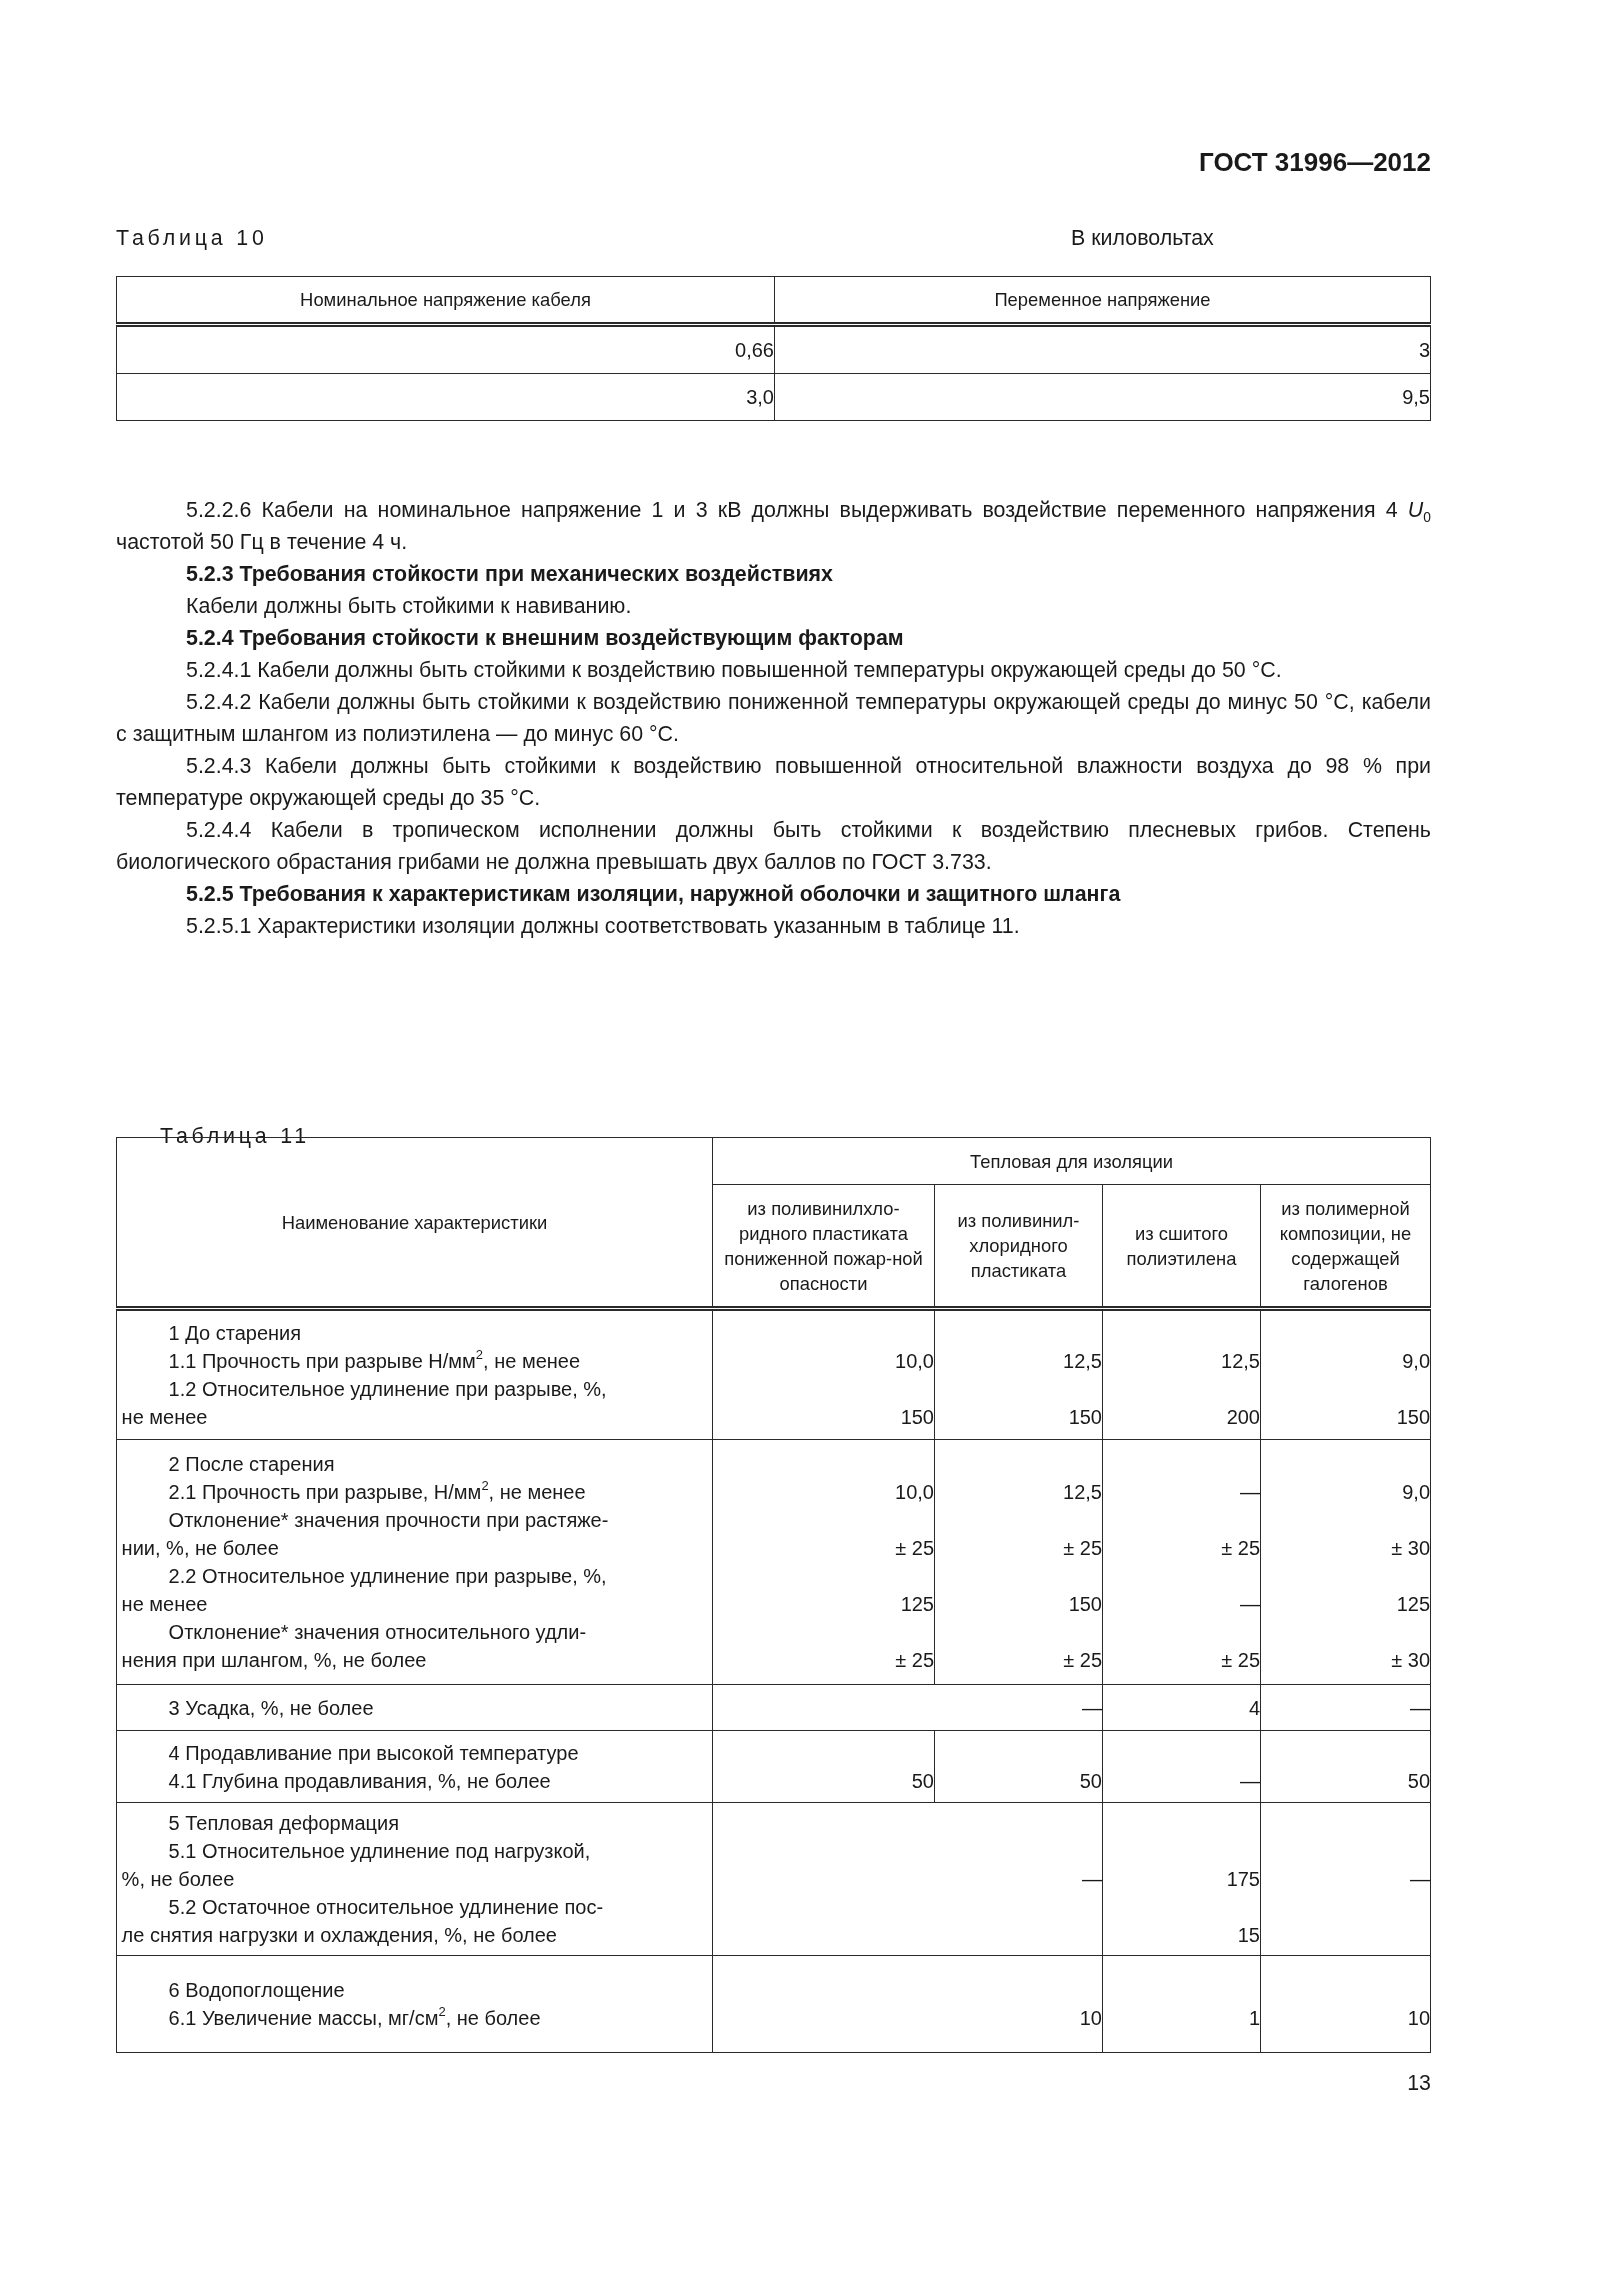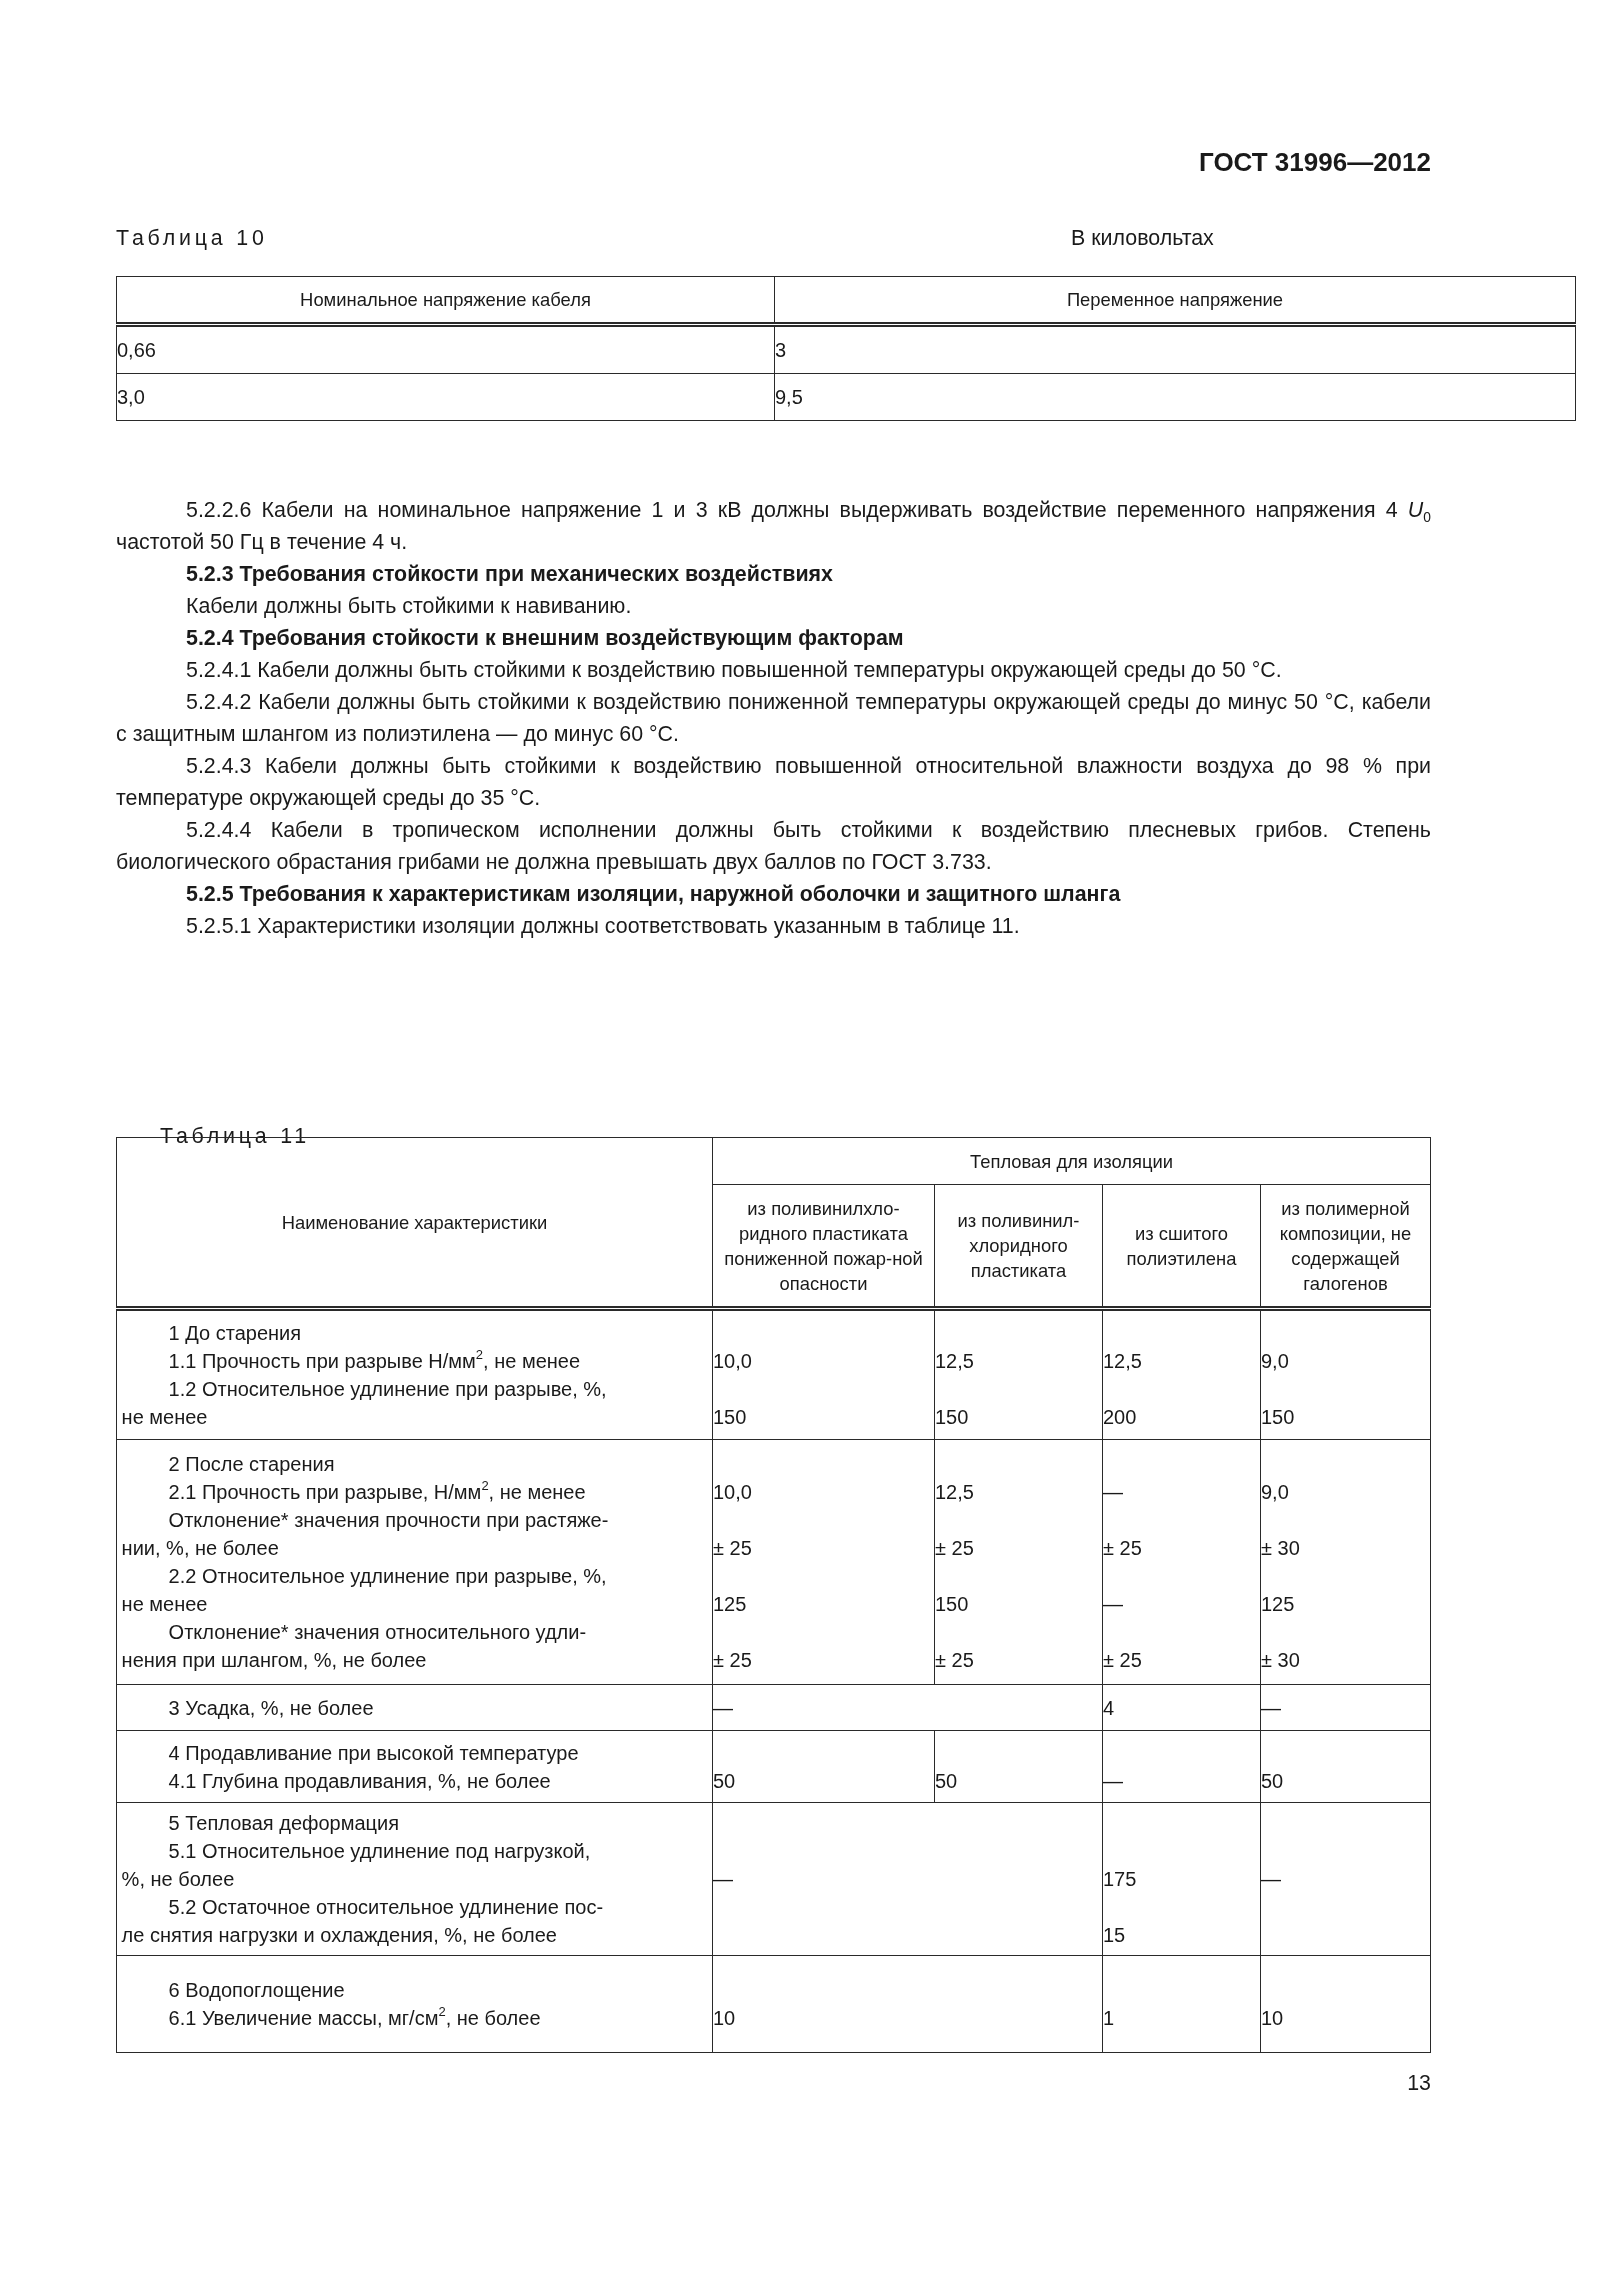--- a/index.html
+++ b/index.html
@@ -5,22 +5,22 @@
   html, body { margin: 0; padding: 0; background: #ffffff; }
   body { width: 1623px; height: 2295px; position: relative; overflow: hidden;
          font-family: "Liberation Sans", sans-serif; color: #1a1a1a; }
   .abs { position: absolute; }
   .doc-code { left: 1071px; width: 1125px; top: 147px; font-size: 26px; font-weight: bold; text-align: right; width: 360px; }
   .tbl-title { font-size: 21.4px; letter-spacing: 3.8px; }
   .units { font-size: 21.4px; text-align: left; }
 
   
   table { border-collapse: collapse; position: absolute; table-layout: fixed; }
-  td { border: 1.5px solid #2a2a2a; padding: 0; text-align: left; vertical-align: middle; }
-  .t10 { left: 116px; top: 276px; width: 1460px; font-size: 20px; }
+  td { border: 1.5px solid #2a2a2a; padding: 0; text-align: right; vertical-align: middle; }
+  .t10 { left: 116px; top: 276px; width: 1315px; font-size: 20px; }
   .t10 th { font-weight: normal; font-size: 18.4px; border: 1.5px solid #2a2a2a; height: 43px; }
   .t10 thead tr:last-child th { border-bottom: 5.4px double #2a2a2a; }
   .t10 td { height: 46px; }
   .t10 .c1 { width: 655px; }
 
   .t11 { left: 116px; top: 1137px; width: 1315px; font-size: 20px; }
   .t11 th { font-weight: normal; border: 1.5px solid #2a2a2a; font-size: 18.4px; line-height: 25px; padding: 0 3.1px; }
   .t11 .h-bottom th, .t11 th.name-h { border-bottom: 5.4px double #2a2a2a; }
   .t11 td.name { text-align: left; vertical-align: middle; line-height: 28px; padding: 6.1px 7.7px 6.1px 4.6px; text-align: justify; }
   .t11 td.name .l { display: block; }

